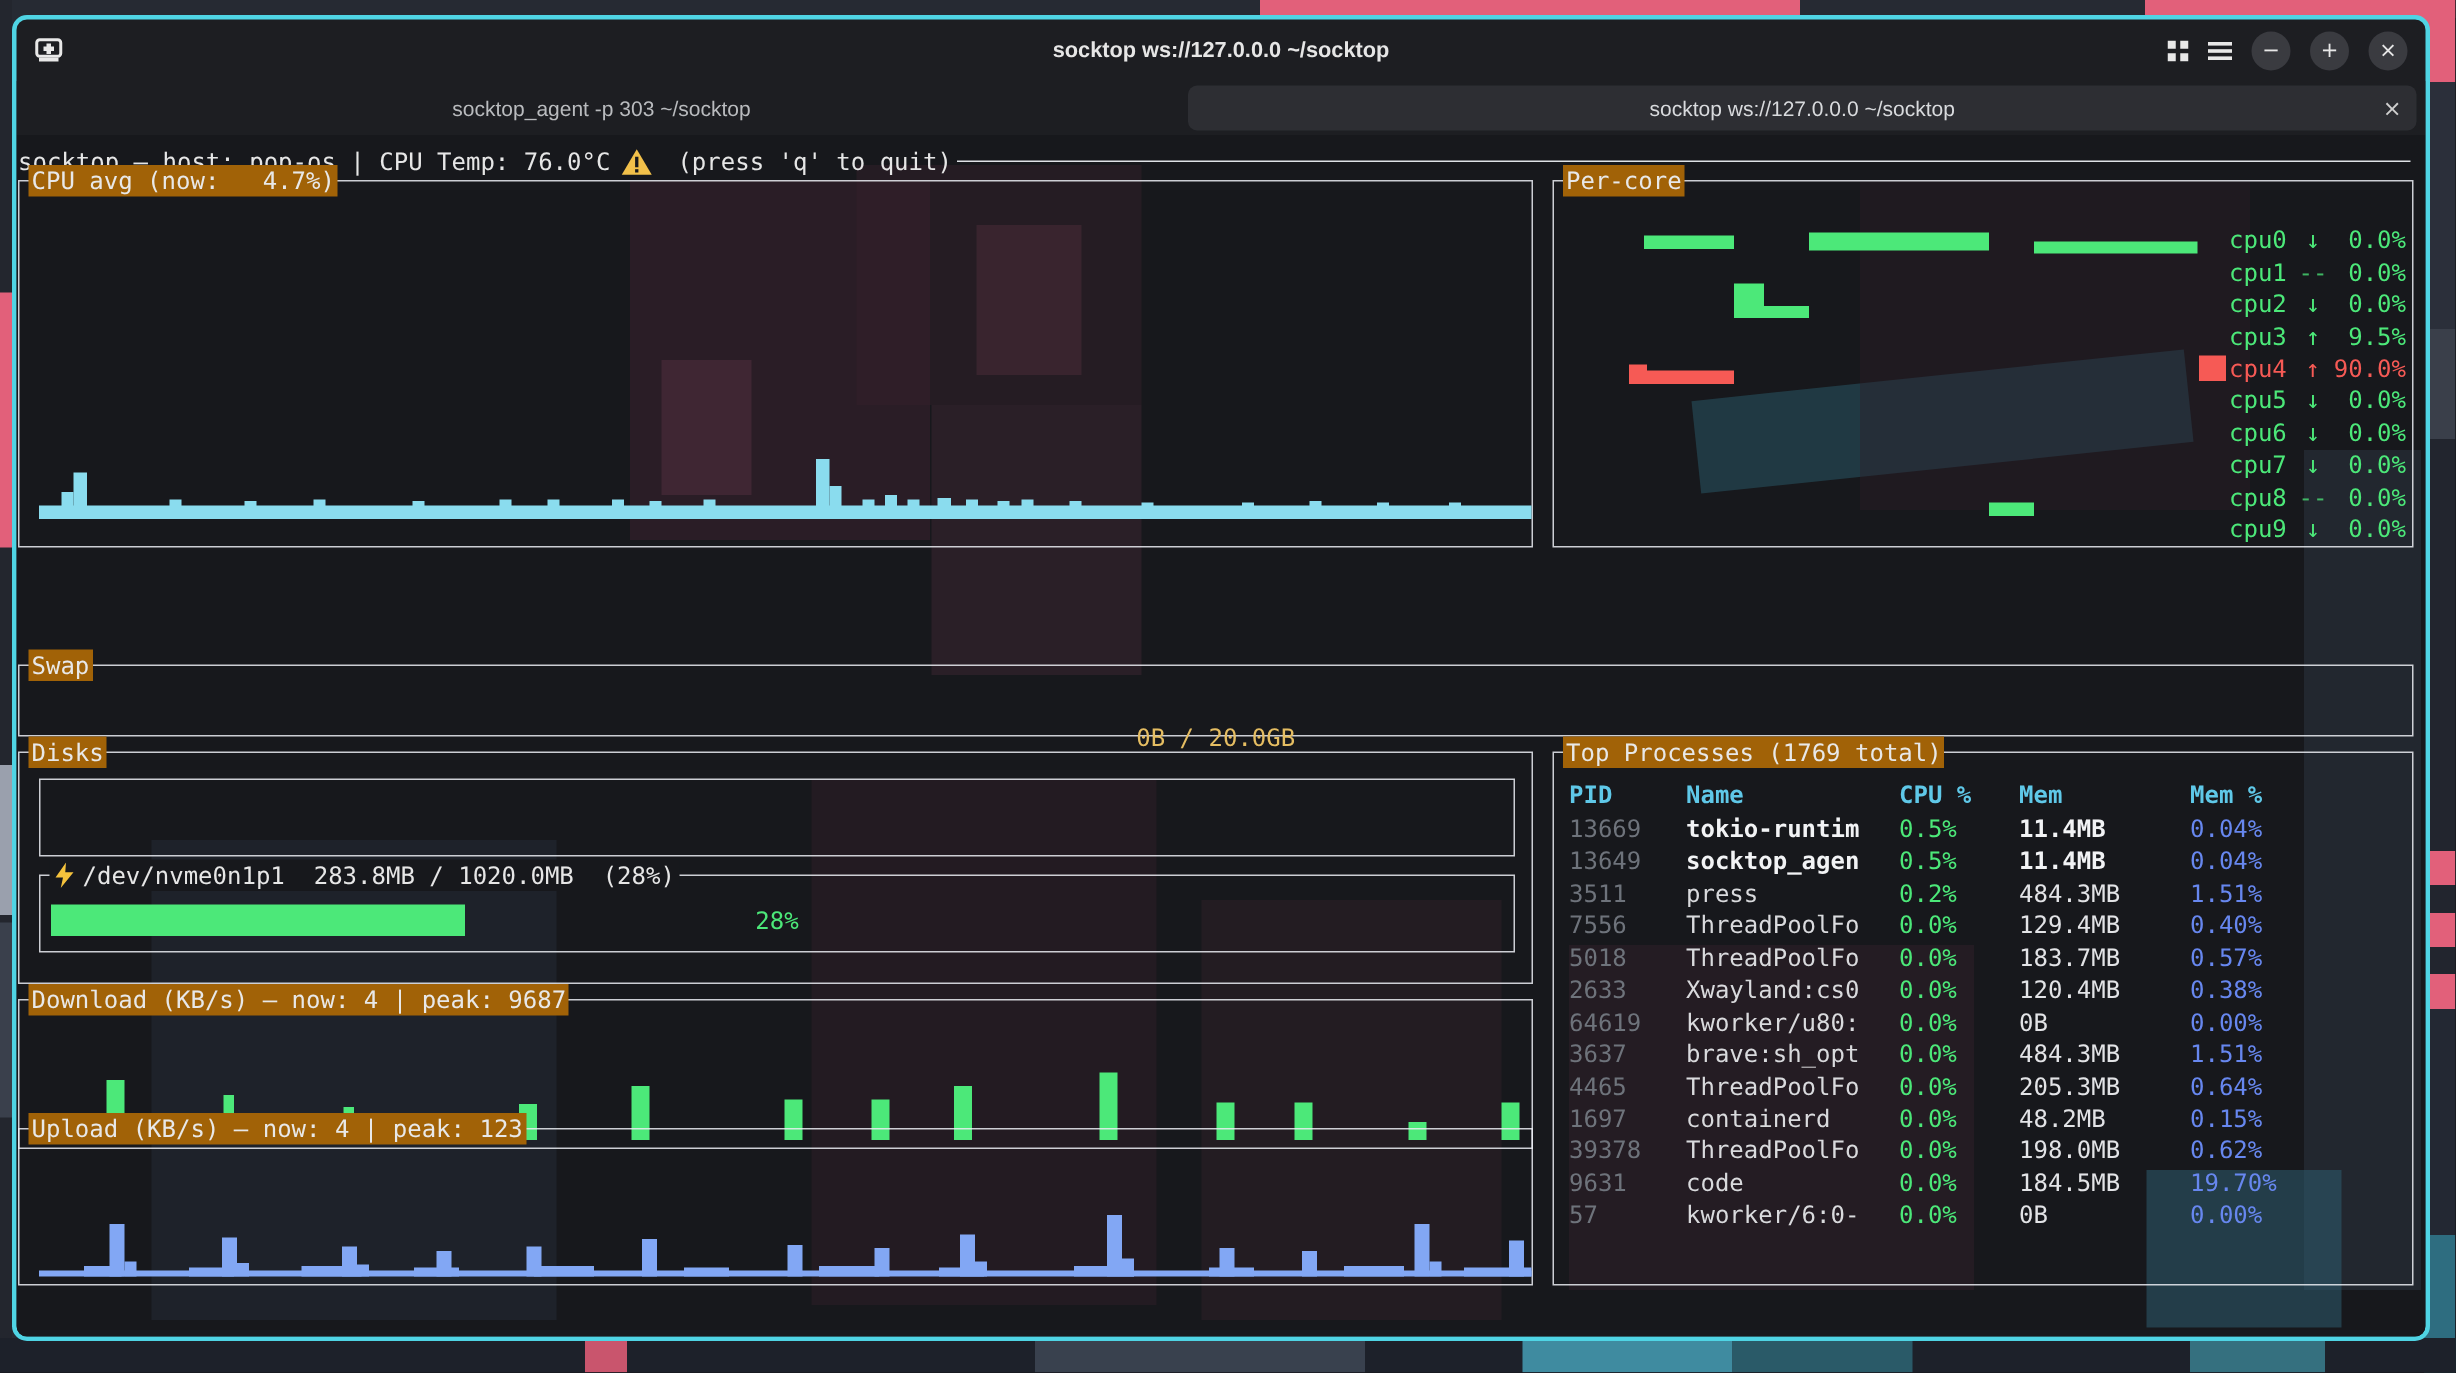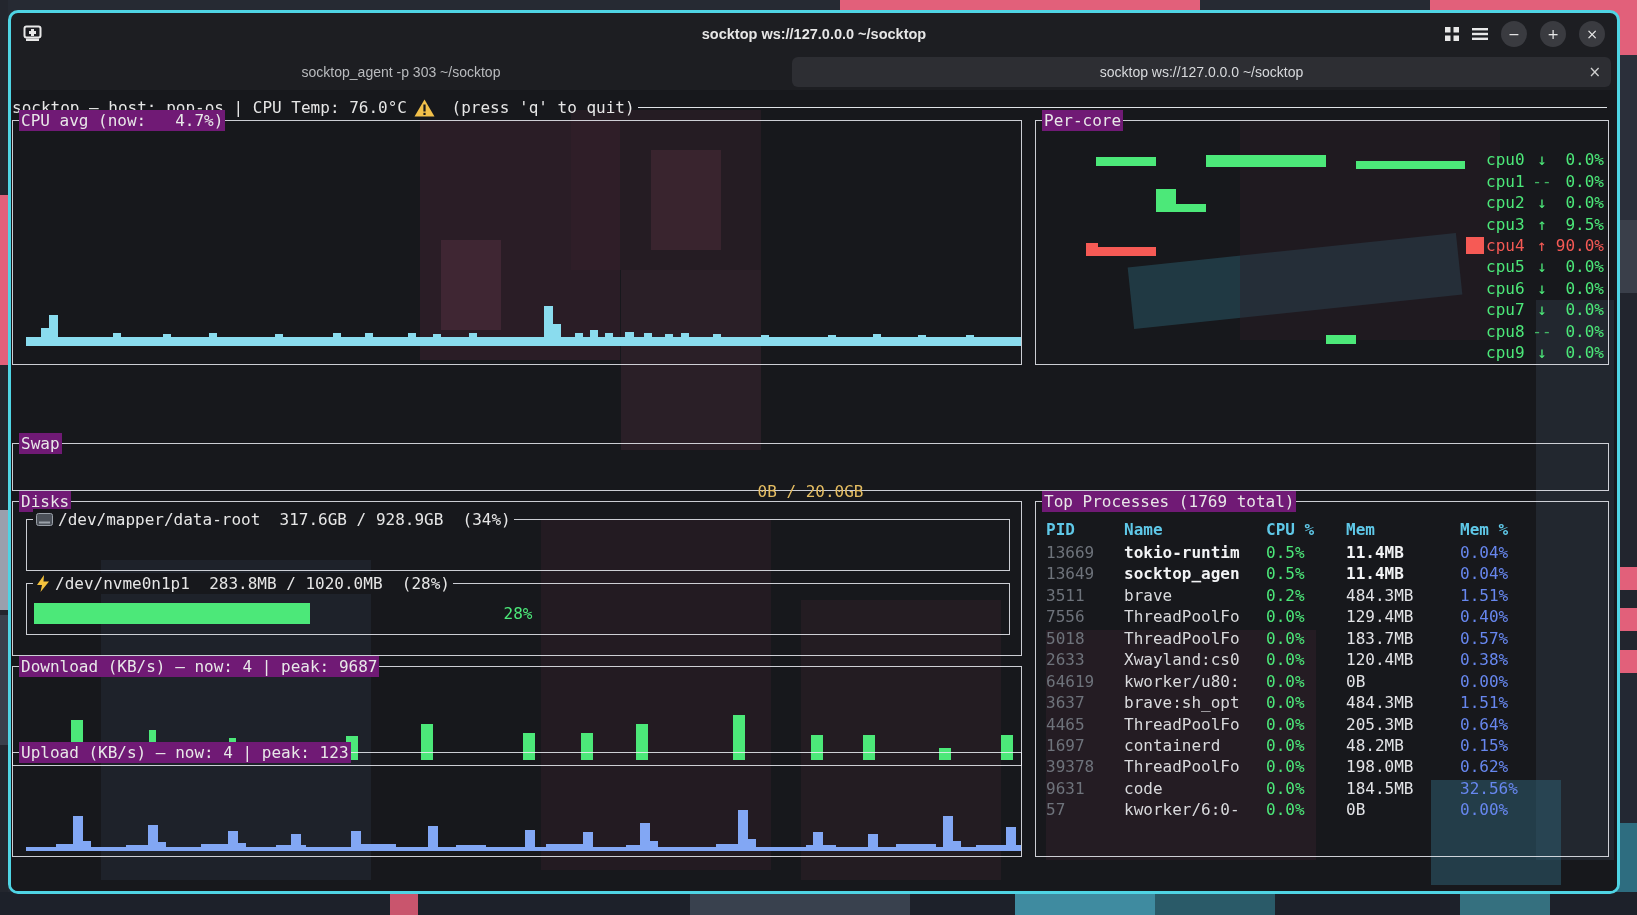--- a/index.html
+++ b/index.html
@@ -56,21 +56,21 @@
   .a7{left:1525px;top:210px;width:78px;height:560px;background:#2b3540;opacity:.55;}
   .a8{left:1035px;top:540px;width:270px;height:230px;background:#39242f;opacity:.4;}
   .a9{left:530px;top:430px;width:230px;height:350px;background:#33202b;opacity:.45;}
   .a10{left:90px;top:470px;width:270px;height:320px;background:#252b37;opacity:.5;}
   .a11{left:790px;top:510px;width:200px;height:280px;background:#36222d;opacity:.4;}
   .a12{left:1420px;top:690px;width:130px;height:105px;background:#2d5c6f;opacity:.55;}
   .a13{left:1229px;top:30px;width:260px;height:220px;background:#2e1f29;opacity:.4;}
   .term-header{position:absolute;left:1px;top:7px;right:10px;display:flex;align-items:center;white-space:pre;}
   .hline{flex:1;border-top:1px solid #dfe2e6;margin-left:3px;}
   .panel{position:absolute;border:1px solid rgba(236,239,244,.85);box-sizing:border-box;}
-  .panel-title{position:absolute;top:-11px;left:6px;background:#701a75;padding:0 2px;
+  .panel-title{position:absolute;top:-11px;left:6px;background:#a16207;padding:0 2px;
     white-space:pre;color:#e8e8e8;z-index:3;}
   .bars{position:absolute;left:13px;right:2px;top:1px;}
   .bar{position:absolute;bottom:0;background:currentColor;}
   .spark{position:absolute;}
   .gauge{position:absolute;left:13px;right:13px;}
   .gauge-fill{height:100%;}
   .gauge-label{position:absolute;inset:0;display:flex;align-items:center;justify-content:center;white-space:pre;}
   .subpanel{position:absolute;left:13px;width:984px;height:52px;border:1px solid rgba(236,239,244,.85);box-sizing:border-box;}
   .subtitle{position:absolute;top:-11px;left:6px;display:flex;align-items:center;background:#17181c;
     padding:0 3px;white-space:pre;z-index:3;}
@@ -256,29 +256,20 @@
         <div class="gauge" style="top:11px;height:24px;margin-top:24px;">
           <div class="gauge-fill" style="background: rgb(229, 189, 98); width: 0%;"></div>
           <div class="gauge-label" style="color:#e5bd62;">0B / 20.0GB</div>
         </div>
       </div>
 
       <div class="panel" style="left:1px;top:411px;width:1010px;height:155px;">
         <span class="panel-title">Disks</span>
 
         <div class="subpanel" style="top:17px;">
-          <div class="subtitle">
-            <span class="ic">
-              <svg width="17" height="13" viewBox="0 0 17 13">
-                <rect x="0.5" y="0.5" width="16" height="12" rx="2" fill="#4b5058" stroke="#9aa0a8"></rect>
-                <rect x="3" y="8.5" width="11" height="2" fill="#9aa0a8"></rect>
-              </svg>
-            </span>
-            <span>/dev/mapper/data-root  317.6GB / 928.9GB  (34%)</span>
-          </div>
         </div>
 
         <div class="subpanel" style="top:81px;">
           <div class="subtitle">
             <span class="ic">
               <svg width="14" height="17" viewBox="0 0 14 17">
                 <polygon points="8,0 1,10 6,10 4.5,17 13,6.5 7.5,6.5" fill="#f5c23c"></polygon>
               </svg>
             </span>
             <span>/dev/nvme0n1p1  283.8MB / 1020.0MB  (28%)</span>
@@ -371,21 +362,21 @@
             </div>
             <div class="proc-row bold">
               <span class="c-pid">13649</span>
               <span class="c-name">socktop_agen</span>
               <span class="c-cpu">0.5%</span>
               <span class="c-mem">11.4MB</span>
               <span class="c-mpct">0.04%</span>
             </div>
             <div class="proc-row">
               <span class="c-pid">3511</span>
-              <span class="c-name">brave</span>
+              <span class="c-name">press</span>
               <span class="c-cpu">0.2%</span>
               <span class="c-mem">484.3MB</span>
               <span class="c-mpct">1.51%</span>
             </div>
             <div class="proc-row">
               <span class="c-pid">7556</span>
               <span class="c-name">ThreadPoolFo</span>
               <span class="c-cpu">0.0%</span>
               <span class="c-mem">129.4MB</span>
               <span class="c-mpct">0.40%</span>
@@ -437,21 +428,21 @@
               <span class="c-name">ThreadPoolFo</span>
               <span class="c-cpu">0.0%</span>
               <span class="c-mem">198.0MB</span>
               <span class="c-mpct">0.62%</span>
             </div>
             <div class="proc-row">
               <span class="c-pid">9631</span>
               <span class="c-name">code</span>
               <span class="c-cpu">0.0%</span>
               <span class="c-mem">184.5MB</span>
-              <span class="c-mpct">32.56%</span>
+              <span class="c-mpct">19.70%</span>
             </div>
             <div class="proc-row">
               <span class="c-pid">57</span>
               <span class="c-name">kworker/6:0-</span>
               <span class="c-cpu">0.0%</span>
               <span class="c-mem">0B</span>
               <span class="c-mpct">0.00%</span>
             </div>
           </div>
       </div>

